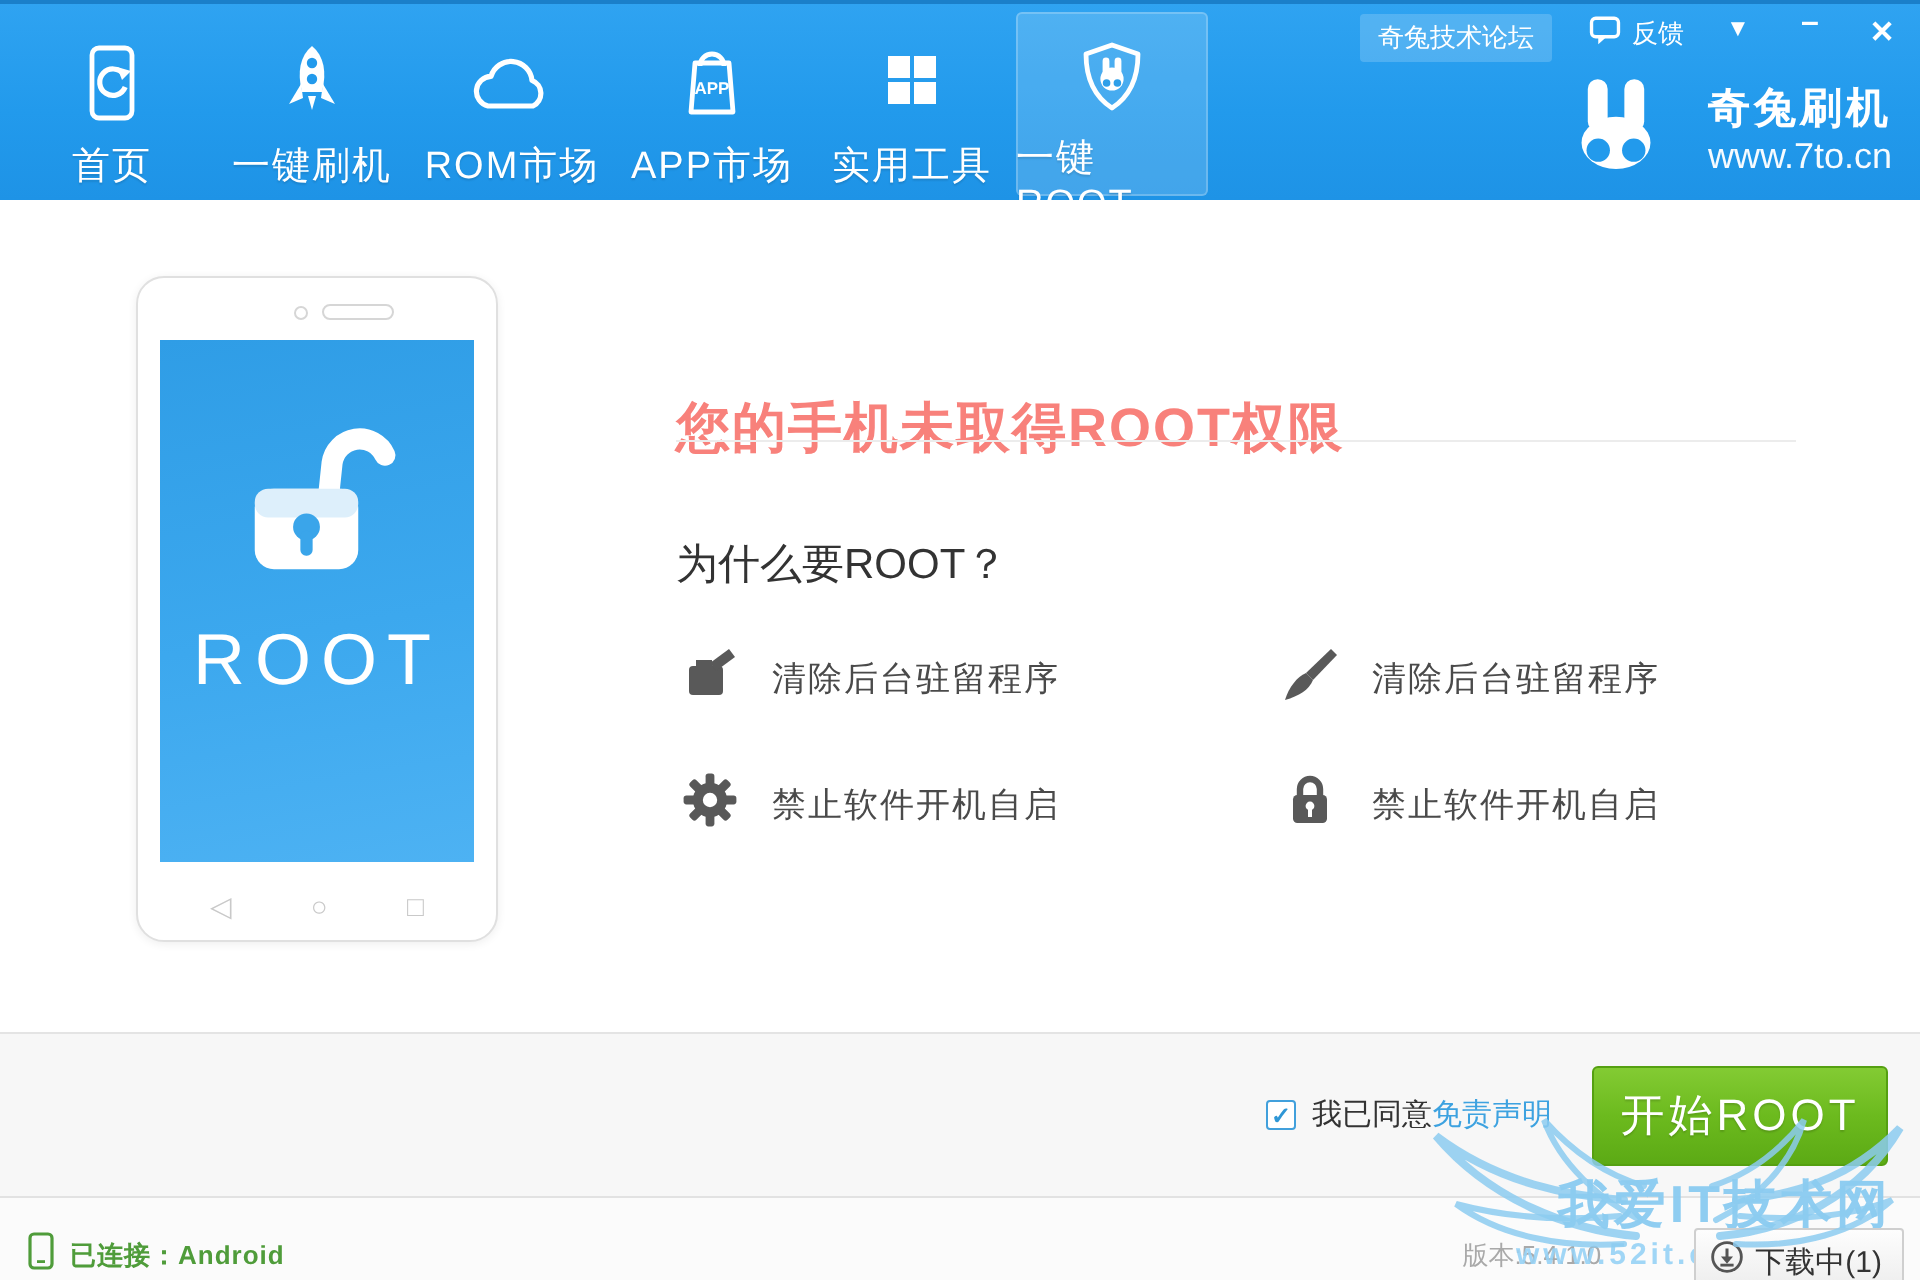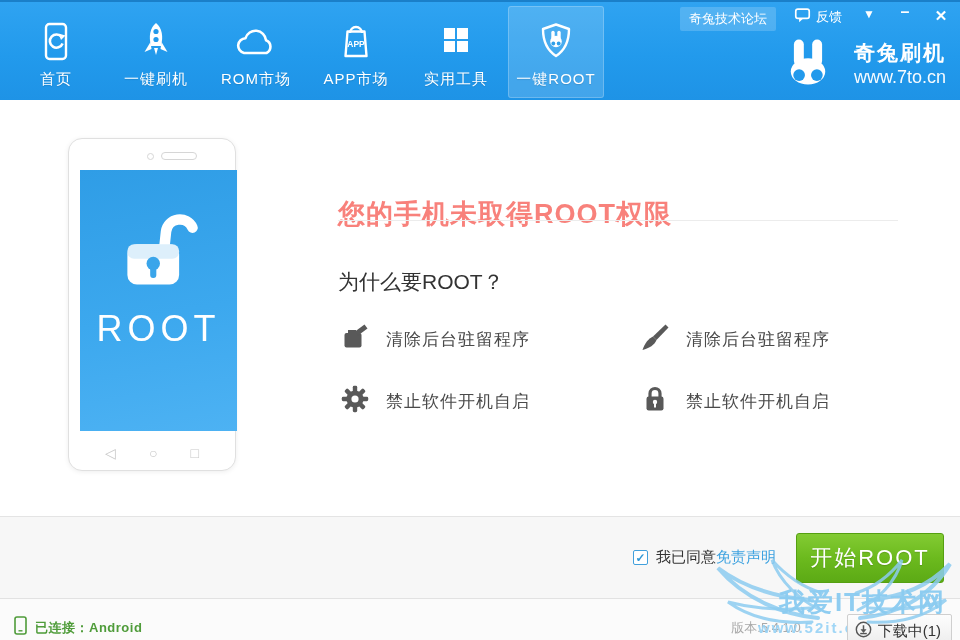--- a/index.html
+++ b/index.html
@@ -14,39 +14,39 @@
     position:absolute; left:0; top:0; width:960px; height:100px;
     background:linear-gradient(180deg,#2fa3f1 0%, #229aec 55%, #1e93e6 100%);
     border-top:2px solid #1a7fc9;
   }
   .nav { position:absolute; left:8px; top:4px; display:flex; gap:4px; }
   .nav-item {
     width:96px; height:92px; display:flex; flex-direction:column; align-items:center;
     justify-content:flex-start; padding-top:12px; color:#fff; cursor:pointer; border-radius:3px;
   }
   .nav-item .nicon { height:48px; display:flex; align-items:center; justify-content:center; }
-  .nav-item .nlabel { font-size:15px; margin-top:4px; letter-spacing:1px; text-shadow:0 1px 1px rgba(0,0,0,.12); }
+  .nav-item .nlabel { font-size:19px; margin-top:4px; letter-spacing:1px; text-shadow:0 1px 1px rgba(0,0,0,.12); }
   .nav-item.active { background:rgba(255,255,255,.16); box-shadow:inset 0 0 0 1px rgba(255,255,255,.22); }
 
   .titlebar { position:absolute; right:10px; top:5px; display:flex; align-items:flex-start; gap:18px; color:#fff; }
   .forum-btn { background:rgba(255,255,255,.18); font-size:13px; padding:3px 9px; border-radius:2px; cursor:pointer; }
   .feedback-btn { display:flex; align-items:center; gap:5px; font-size:13px; cursor:pointer; }
   .tb-glyph { font-size:12px; cursor:pointer; width:18px; text-align:center; }
   .tb-min { font-size:16px; font-weight:bold; line-height:10px; }
   .tb-close { font-size:15px; font-weight:bold; }
 
   .logo { position:absolute; right:14px; top:36px; display:flex; align-items:center; gap:25px; }
   .logo-text .logo-name { color:#fff; font-size:21px; font-weight:bold; letter-spacing:2px; }
   .logo-text .logo-url { color:rgba(255,255,255,.96); font-size:18px; margin-top:0; }
 
   
   .content { position:absolute; left:0; top:100px; width:960px; height:416px; background:#fff; }
 
   .phone {
-    position:absolute; left:68px; top:38px; width:168px; height:333px; background:#fff;
+    position:absolute; left:68px; top:38px; width:181px; height:333px; background:#fff;
     border:1px solid #e0e0e0; border-radius:14px; box-shadow:0 1px 5px rgba(0,0,0,.07);
   }
   .cam-dot { position:absolute; left:78px; top:14px; width:7px; height:7px; border:1px solid #d6d6d6; border-radius:50%; }
   .speaker { position:absolute; left:92px; top:13px; width:36px; height:8px; border:1px solid #d6d6d6; border-radius:5px; }
   .screen {
     position:absolute; left:11px; top:31px; width:157px; height:261px;
     background:linear-gradient(170deg,#2f9de6 0%, #3ca8ee 55%, #4db2f3 100%);
     display:flex; flex-direction:column; align-items:center;
   }
   .screen-lock { margin-top:36px; }

